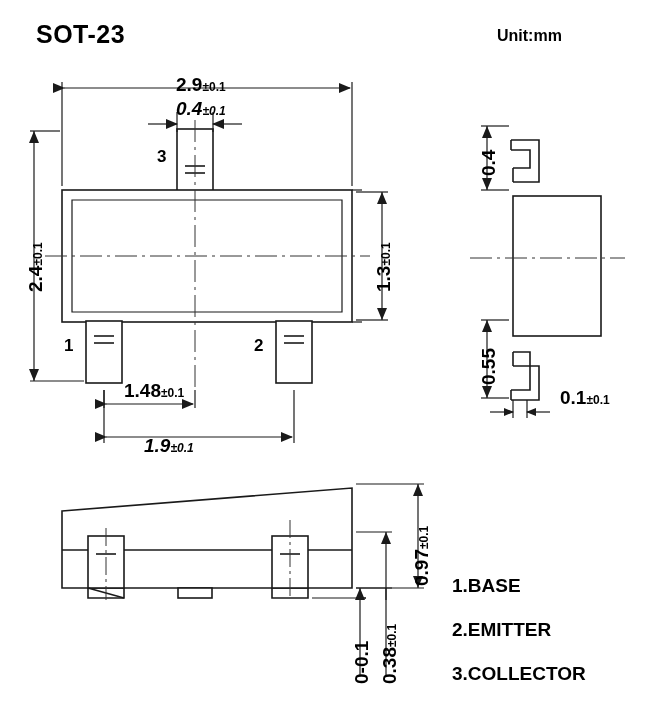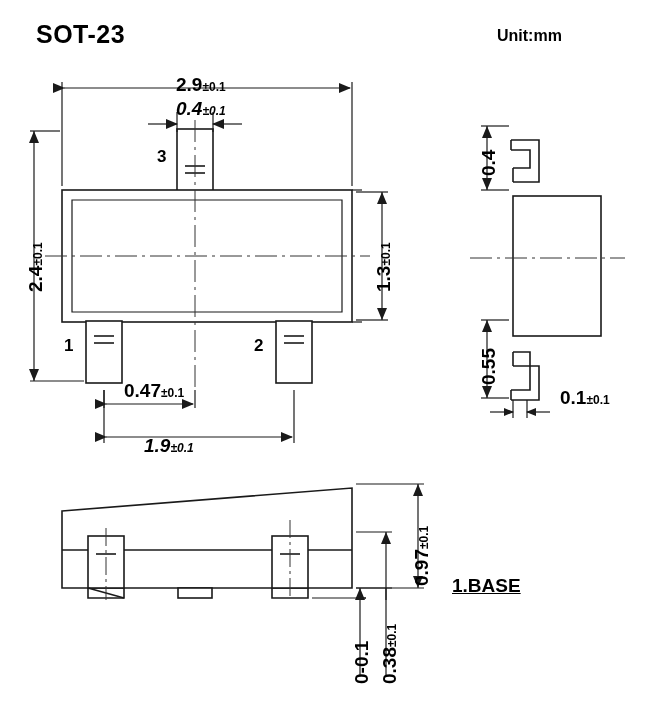--- a/index.html
+++ b/index.html
@@ -9,21 +9,21 @@
     color:#000;position:relative;overflow:hidden;
   }
   #stage{position:absolute;left:0;top:0;width:645px;height:565px;}
   svg#dwg{position:absolute;left:0;top:0;width:645px;height:715px;}
   .lbl{position:absolute;white-space:nowrap;line-height:1;}
   .title{font-size:25px;font-weight:bold;letter-spacing:.5px;}
   .unit{font-size:16px;font-weight:bold;}
   .dim{font-size:19px;font-weight:bold;}
   .tol{font-size:12px;font-weight:bold;}
   .pin{font-size:17px;font-weight:bold;}
-  .legend{font-size:19px;font-weight:bold;text-decoration:underline;}
+  .legend{font-size:19px;font-weight:bold;}
   .rot90{transform:rotate(-90deg);transform-origin:0 0;}
 </style>
 </head>
 <body>
 
 <div id="stage">
 
   <svg id="dwg" viewBox="0 0 645 715">
     <defs>
       <marker id="ah" markerWidth="12" markerHeight="10" refX="11" refY="5" orient="auto" markerUnits="userSpaceOnUse">
@@ -175,21 +175,21 @@
   <div class="lbl" style="left:176px;top:99px;font-style:italic;">
     <span class="dim">0.4</span><span class="tol">±0.1</span>
   </div>
   <div class="lbl rot90" style="left:26px;top:292px;">
     <span class="dim">2.4</span><span class="tol">±0.1</span>
   </div>
   <div class="lbl rot90" style="left:374px;top:292px;">
     <span class="dim">1.3</span><span class="tol">±0.1</span>
   </div>
   <div class="lbl" style="left:124px;top:381px;">
-    <span class="dim">0.47</span><span class="tol">±0.1</span>
+    <span class="dim">1.48</span><span class="tol">±0.1</span>
   </div>
   <div class="lbl" style="left:144px;top:436px;font-style:italic;">
     <span class="dim">1.9</span><span class="tol">±0.1</span>
   </div>
   <div class="lbl pin" style="left:157px;top:148px;">3</div>
   <div class="lbl pin" style="left:64px;top:337px;">1</div>
   <div class="lbl pin" style="left:254px;top:337px;">2</div>
 
   <div class="lbl rot90" style="left:479px;top:176px;">
     <span class="dim">0.4</span>
@@ -205,14 +205,16 @@
     <span class="dim">0.97</span><span class="tol">±0.1</span>
   </div>
   <div class="lbl rot90" style="left:352px;top:684px;">
     <span class="dim">0-0.1</span>
   </div>
   <div class="lbl rot90" style="left:380px;top:684px;">
     <span class="dim">0.38</span><span class="tol">±0.1</span>
   </div>
 
   <div class="lbl legend" style="left:452px;top:576px;">1.BASE</div>
+  <div class="lbl legend" style="left:452px;top:620px;">2.EMITTER</div>
+  <div class="lbl legend" style="left:452px;top:664px;">3.COLLECTOR</div>
 
 </div>
 
 </body></html>

